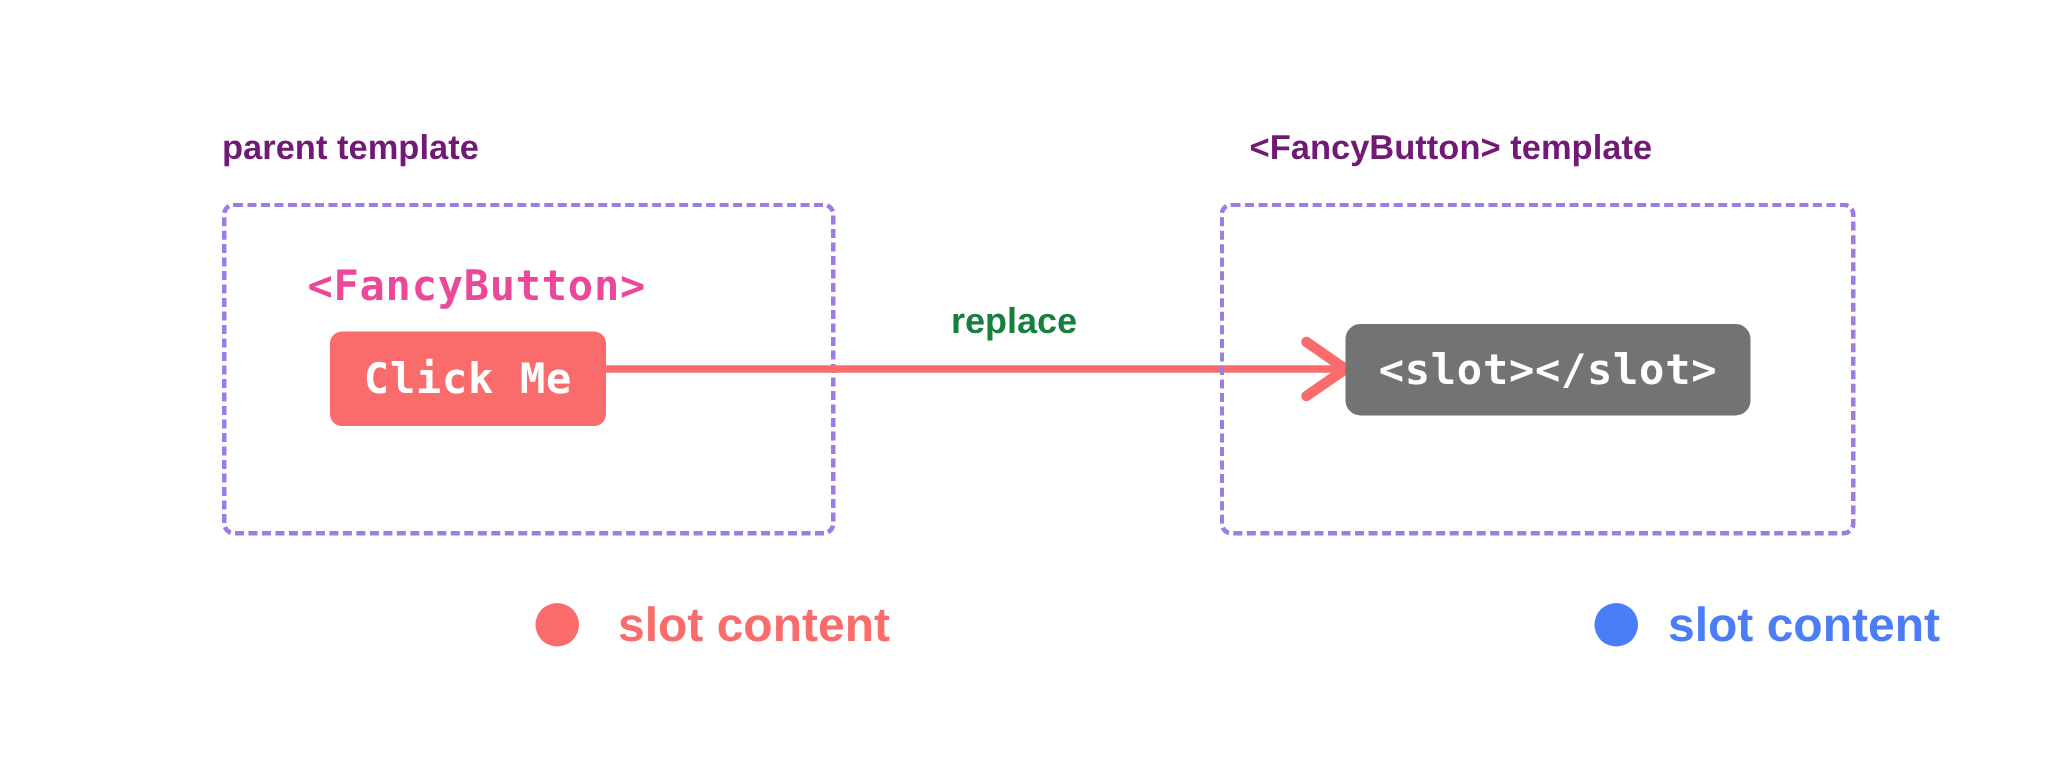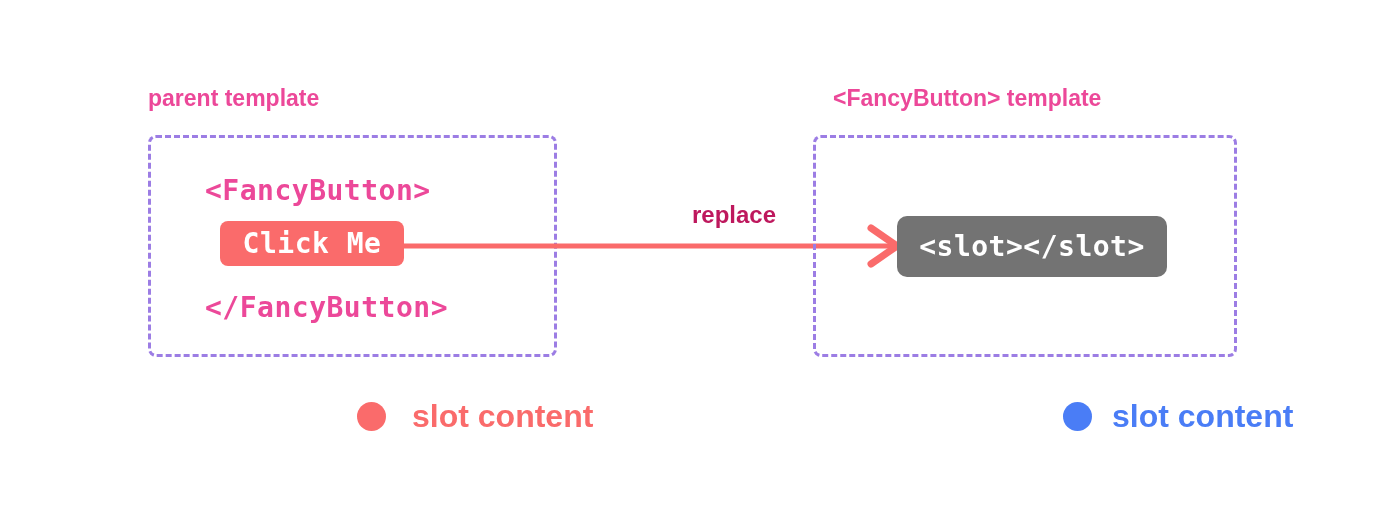--- a/index.html
+++ b/index.html
@@ -9,21 +9,21 @@
     height: 520px;
     background: #ffffff;
     font-family: "Liberation Sans", sans-serif;
     overflow: hidden;
   }
   .panel-title {
     position: absolute;
     font-size: 23px;
     line-height: 28px;
     font-weight: bold;
-    color: #ec4899;
+    color: #701a75;
     white-space: pre;
   }
   .dashed-box {
     position: absolute;
     border: 3px dashed #9c7de4;
     border-radius: 8px;
     box-sizing: content-box;
   }
   .code {
     position: absolute;
@@ -48,25 +48,25 @@
     white-space: pre;
   }
   .chip-red  { background: #fa6b6b; border-radius: 8px; }
   .chip-blue { background: #737373; border-radius: 10px; }
   .arrow-svg { position: absolute; left: 403px; top: 222px; }
   .arrow-label {
     position: absolute;
     left: 576px;
     top: 201px;
     width: 200px;
-    text-align: right;
+    text-align: center;
     font-size: 24px;
     line-height: 28px;
     font-weight: bold;
-    color: #be185d;
+    color: #15803d;
   }
   .legend-dot {
     position: absolute;
     width: 29px;
     height: 29px;
     border-radius: 50%;
   }
   .dot-red  { background: #fa6b6b; left: 357px;  top: 402px; }
   .dot-blue { background: #4a7df6; left: 1063px; top: 402px; }
   .legend-label {
@@ -83,23 +83,22 @@
 <body>
 
 <div class="canvas">
 
   <div class="panel-title" style="left:148px; top:84px;">parent template</div>
 
   <div class="dashed-box" style="left:148px; top:135px; width:403px; height:216px;"></div>
 
   <div class="code" style="left:205px; top:176px;">&lt;FancyButton&gt;</div>
 
-  <div class="chip chip-red" style="left:220px; top:221px; width:184px; height:45px;">Click Me</div>
+  <div class="chip chip-red" style="left:220px; top:221px; width:184px; height:63px;">Click Me</div>
 
-  <div class="code" style="left:205px; top:293px;">&lt;/FancyButton&gt;</div>
 
   <div class="arrow-label">replace</div>
 
   <svg class="arrow-svg" width="500" height="48" viewBox="0 0 500 48">
     <line x1="0" y1="24" x2="489" y2="24" stroke="#fa6b6b" stroke-width="5"></line>
     <polyline points="468,6 494,24 468,42" fill="none" stroke="#fa6b6b" stroke-width="7" stroke-linecap="round" stroke-linejoin="round"></polyline>
   </svg>
 
   <div class="panel-title" style="left:833px; top:84px;">&lt;FancyButton&gt; template</div>
 

